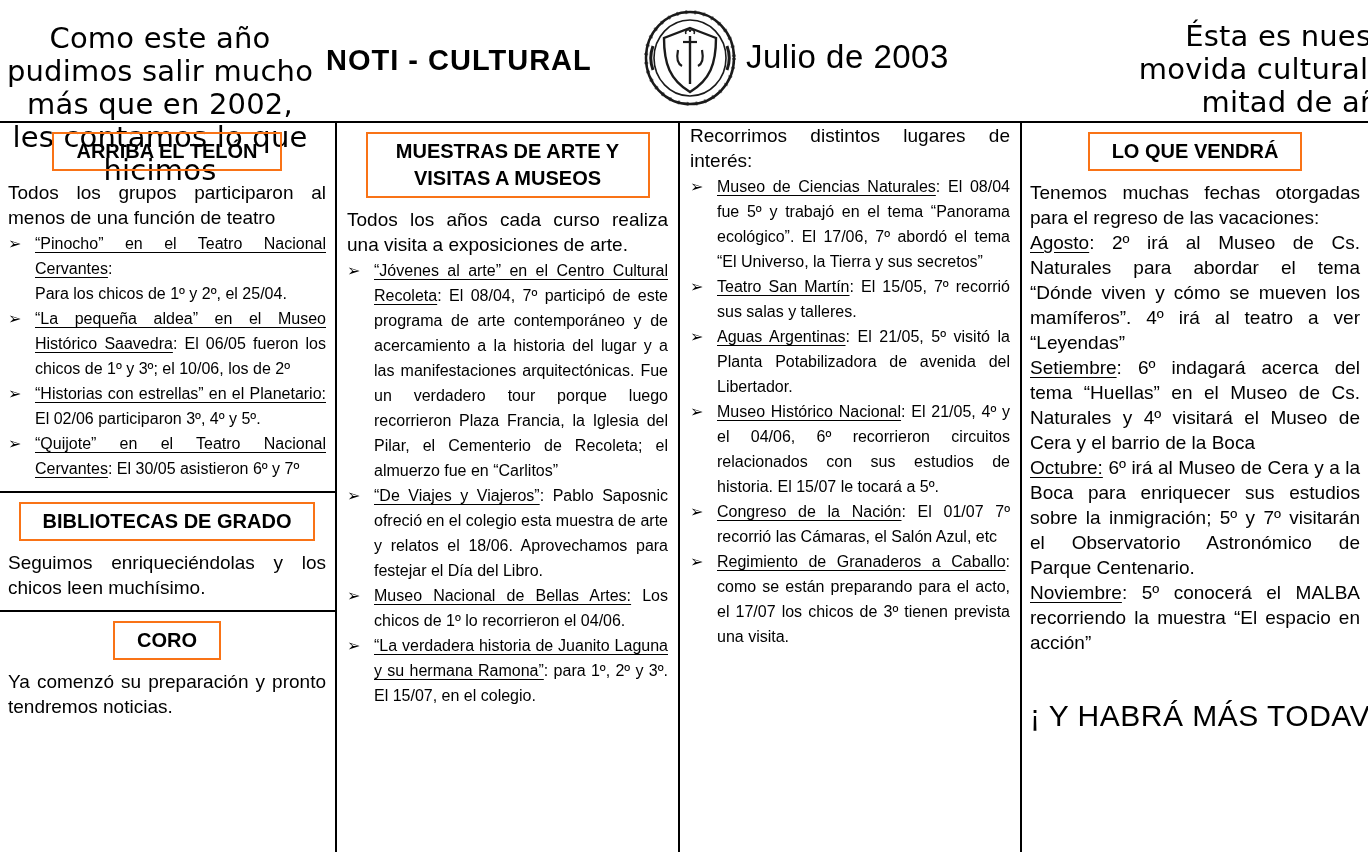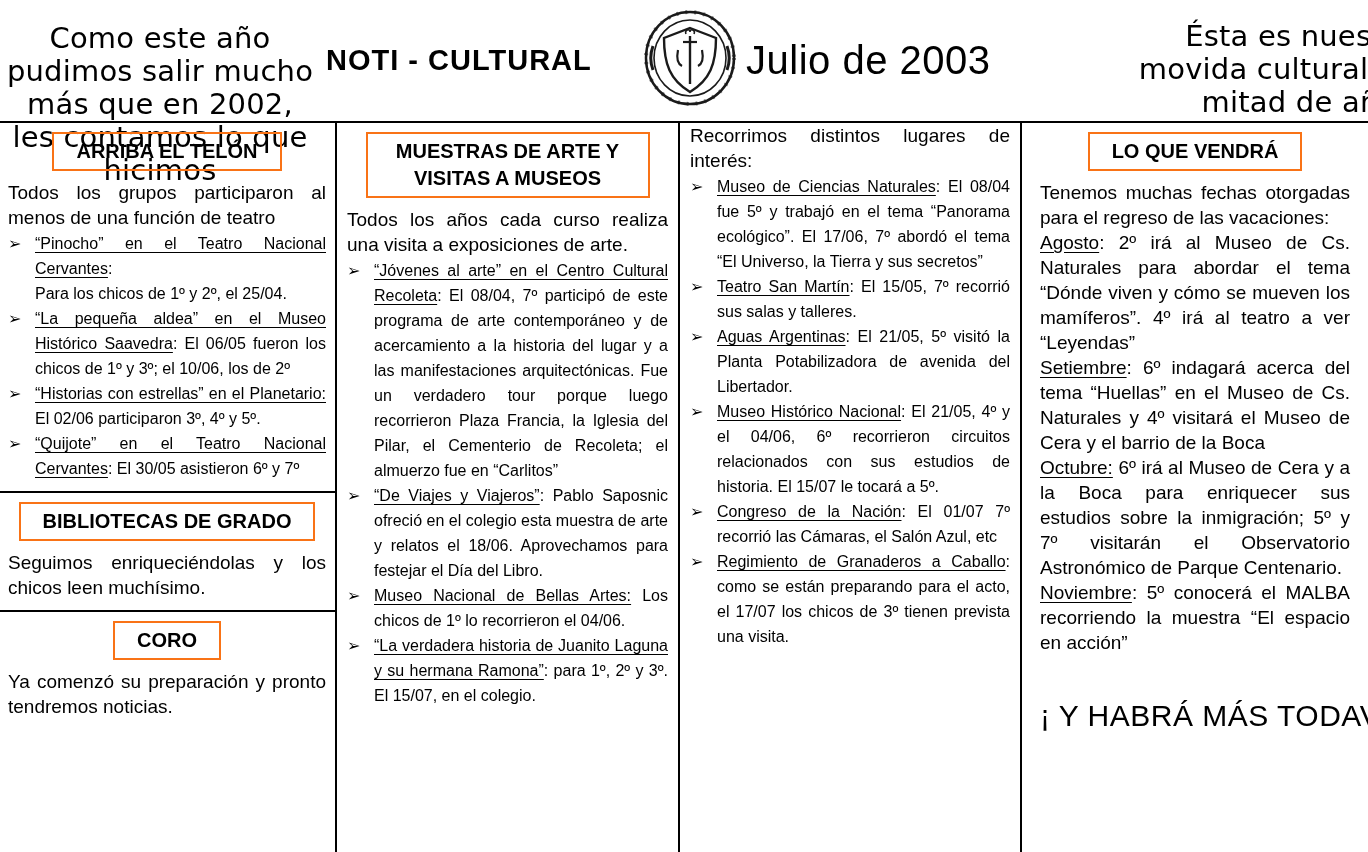--- a/index.html
+++ b/index.html
@@ -8,31 +8,31 @@
   .page{position:relative;width:1368px;height:852px;background:#fff;}
 
   
   .masthead{position:absolute;top:0;left:0;width:1368px;height:121px;}
   .corner-note{position:absolute;text-align:center;font-size:29px;line-height:33px;
                font-family:"DejaVu Sans",sans-serif;letter-spacing:0.2px;}
   .note-left{top:22px;left:4px;width:312px;}
   .note-right{top:20px;left:1096px;width:324px;margin-left:41px;}
   .nl-title{position:absolute;top:44px;left:326px;width:276px;
             font-size:29px;font-weight:bold;letter-spacing:1px;white-space:nowrap;}
-  .nl-date{position:absolute;top:38px;left:746px;font-size:40px;letter-spacing:0.5px;}
+  .nl-date{position:absolute;top:38px;left:746px;font-size:33px;letter-spacing:0.5px;}
   .crest{position:absolute;top:6px;left:640px;width:100px;height:108px;}
   .top-rule{position:absolute;top:121px;left:0;width:1368px;height:2px;background:#000;}
 
   
   .cols{position:absolute;top:123px;left:0;width:1368px;height:729px;display:flex;}
   .col{box-sizing:border-box;height:729px;overflow:hidden;}
   .c1{width:335px;padding:0 9px 0 8px;}
   .c2{width:341px;padding:0 10px;}
   .c3{width:340px;padding:0 10px;}
-  .c4{width:346px;padding:0 18px;}
+  .c4{width:346px;padding:0 8px;}
   .vline{width:2px;height:729px;background:#000;flex:0 0 2px;}
 
   .stwrap{text-align:center;margin:9px 0 9px;}
   .stitle{display:inline-block;border:2px solid #f97316;padding:4px 22px;
           font-weight:bold;font-size:20px;line-height:27px;}
   .stitle.two{max-width:252px;padding:4px 14px;}
 
   .just{text-align:justify;font-size:19px;line-height:25px;margin:0 0 1px;}
   ul.items{list-style:none;margin:0;padding:0;}
   li.item{display:flex;}

